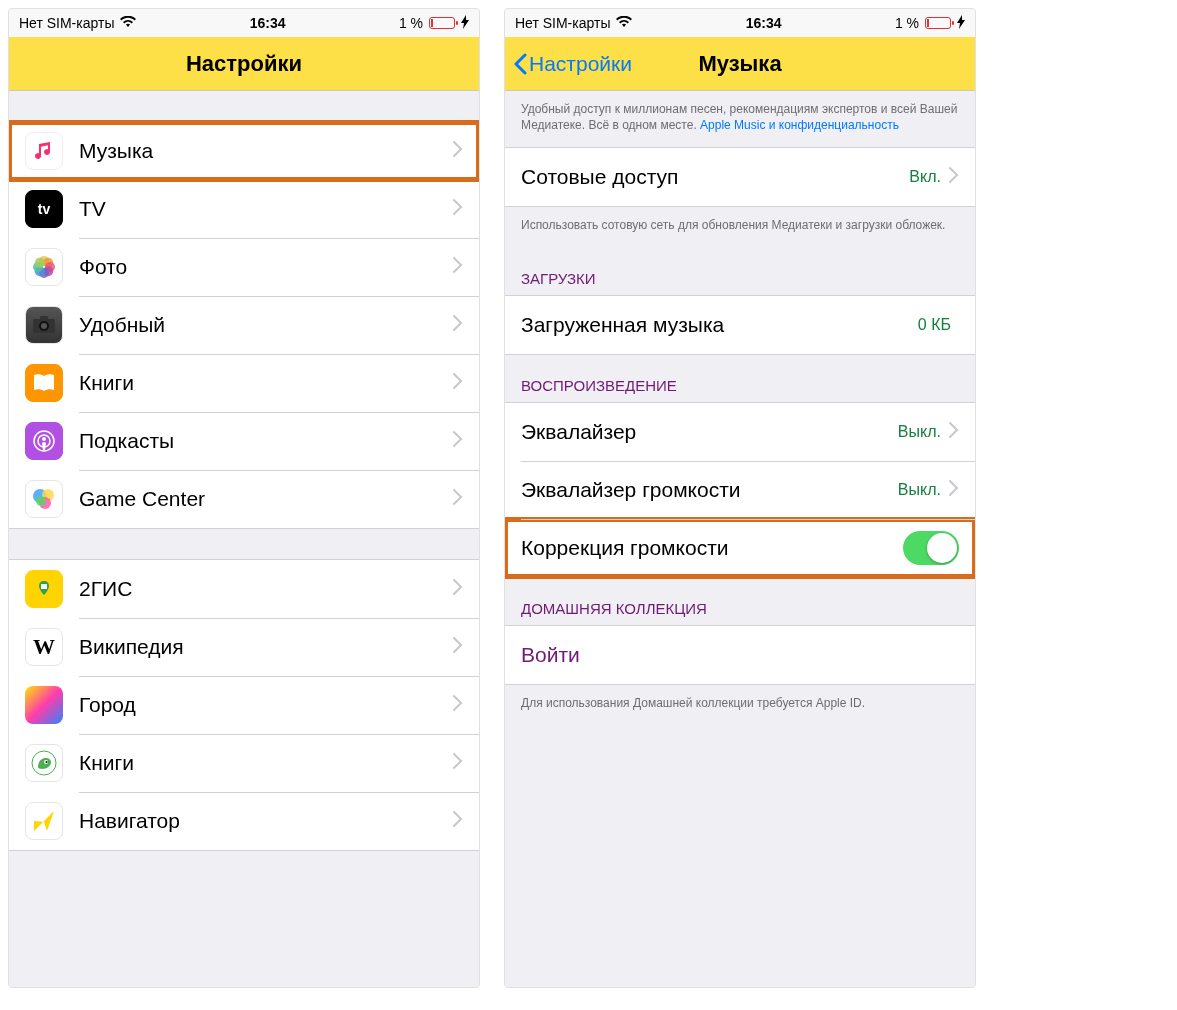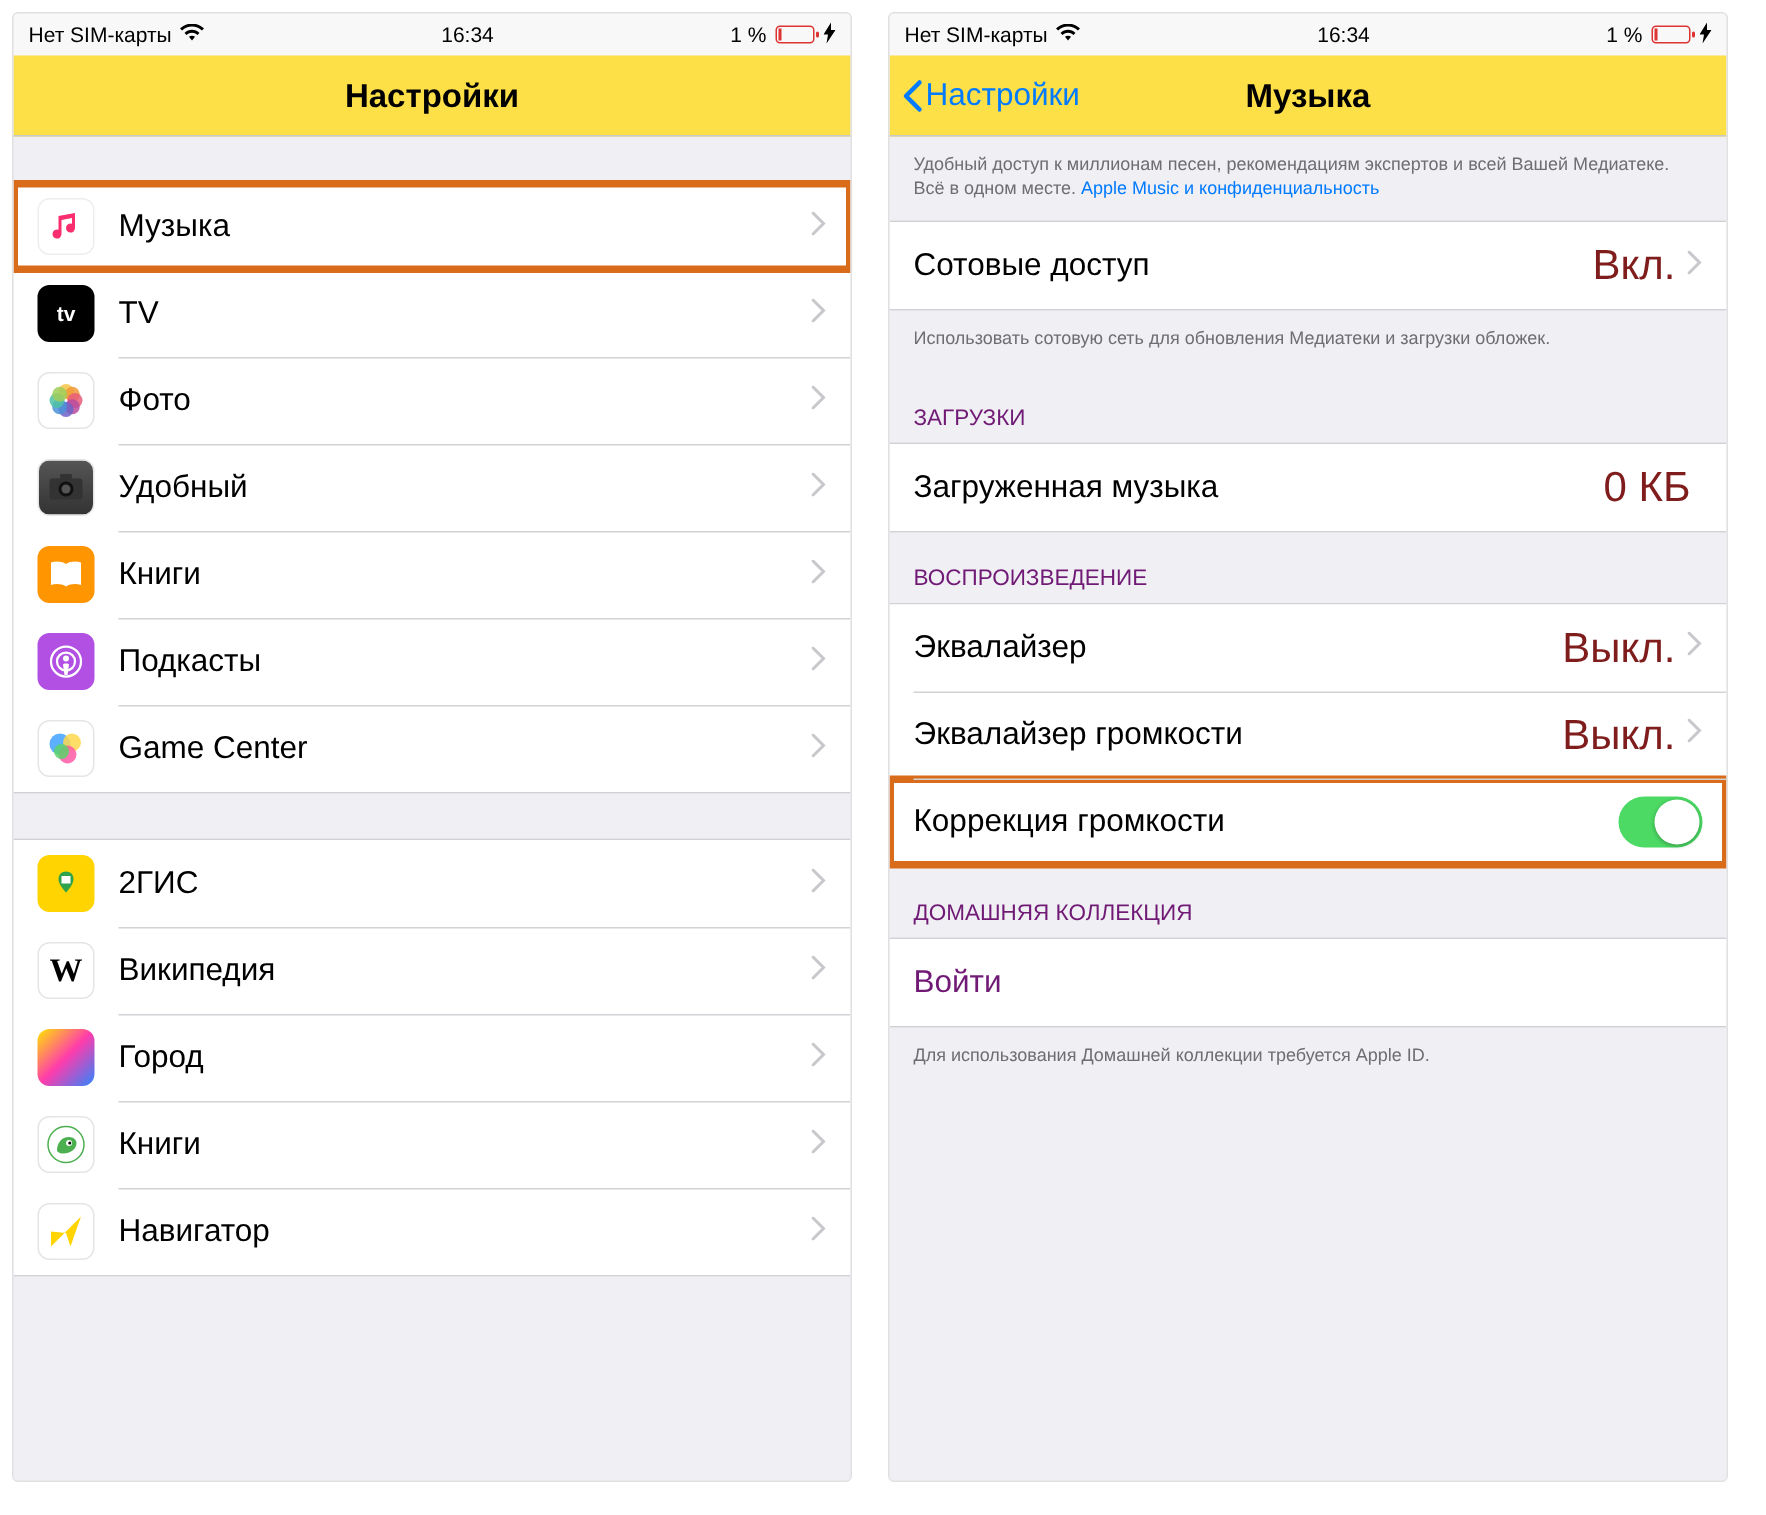--- a/index.html
+++ b/index.html
@@ -6,42 +6,42 @@
   body {
     font-family: -apple-system, "Helvetica Neue", Arial, sans-serif;
     background: #fff;
     width: 1177px;
     height: 1010px;
     display: flex;
     gap: 24px;
     padding: 8px;
   }
   .phone {
-    width: 560px;
+    width: 472px;
     height: 980px;
     border: 1px solid #e0e0e0;
     border-radius: 4px;
     background: #efeff4;
     overflow: hidden;
     display: flex;
     flex-direction: column;
     position: relative;
   }
   .statusbar {
     height: 28px;
     background: #f8f8f8;
     display: flex;
     align-items: center;
     justify-content: space-between;
     padding: 0 10px;
     font-size: 14px;
     color: #000;
   }
   .sb-left, .sb-right { display: flex; align-items: center; gap: 6px; }
-  .sb-center { font-weight: 400; }
+  .sb-center { font-weight: 700; }
   .navbar {
     height: 54px;
     background: #fde047;
     border-bottom: 1px solid #c8c8c8;
     display: flex;
     align-items: center;
     justify-content: center;
     position: relative;
   }
   .nav-title { font-size: 22px; font-weight: 600; }
@@ -91,21 +91,21 @@
     margin-right: 16px;
     display: flex;
     align-items: center;
     justify-content: center;
     font-size: 22px;
     flex-shrink: 0;
     border: 1px solid #e5e5e5;
     background: #fff;
   }
   .row-label { font-size: 21px; flex: 1; color: #000; }
-  .row-value { font-size: 28px; color: #7f1d1d; margin-right: 8px; }
+  .row-value { font-size: 16px; color: #15803d; margin-right: 8px; }
   .chevron { color: #c7c7cc; flex-shrink: 0; }
   .highlight { outline: 5px solid #d96c1a; outline-offset: -3px; position: relative; z-index: 5; }
   .section-header {
     padding: 22px 16px 8px 16px;
     font-size: 15px;
     color: #701a75;
     text-transform: uppercase;
   }
   .section-footer {
     padding: 10px 16px 14px 16px;

